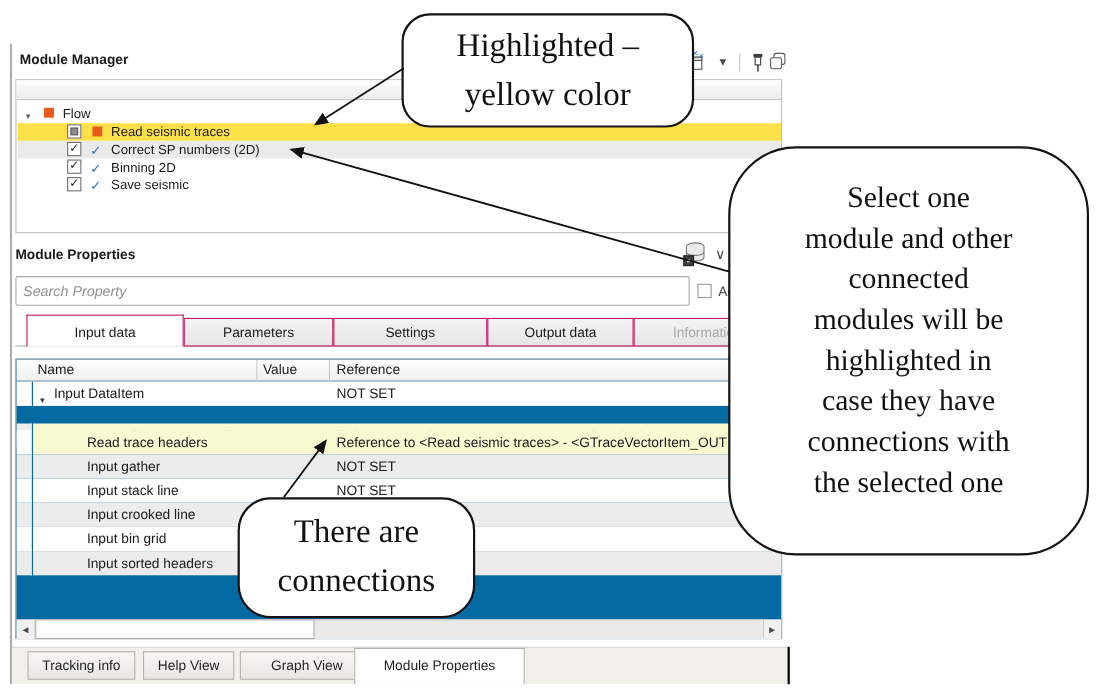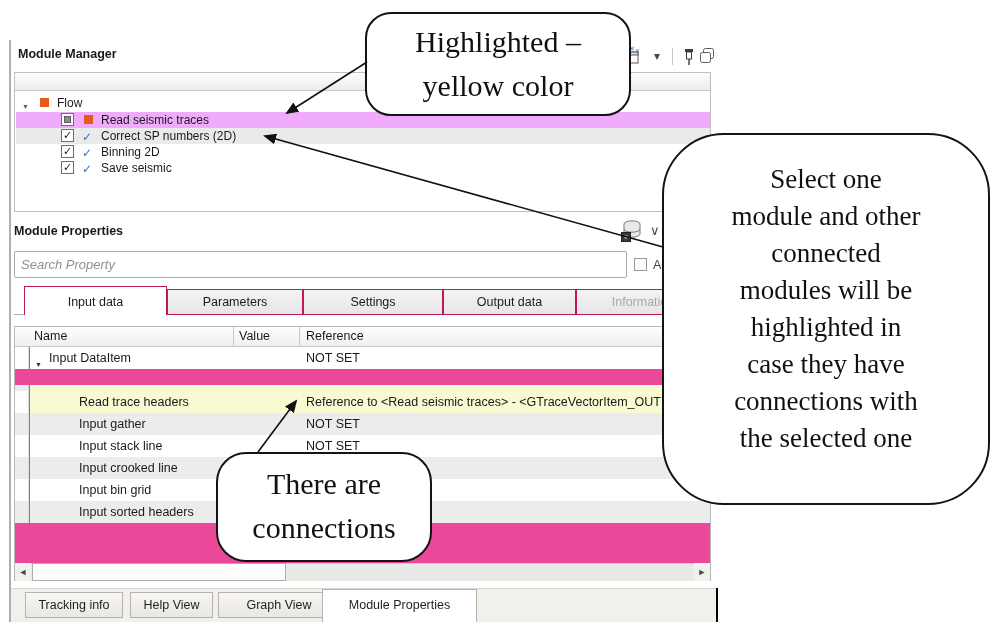--- a/index.html
+++ b/index.html
@@ -22,39 +22,39 @@
   #mm-tree-header { position:absolute; left:0; top:0; width:695px; height:18px;
       background:linear-gradient(#fdfdfd,#ececea); border-bottom:1px solid #c9c9c9; }
   .tree-row { position:absolute; left:1px; width:694px; height:16px; line-height:16px; }
   .tree-row .lbl { position:absolute; top:0; font-size:12px; color:#1a1a1a; white-space:nowrap; }
   .branch { position:absolute; font-size:7px; color:#606060; top:4px; }
   .sq-orange { position:absolute; width:9px; height:9px; top:3px; background:#e8591c; }
   .chk { position:absolute; width:13px; height:13px; top:1px; background:#fff; border:1px solid #6e6e6e;
          font-size:11px; line-height:11px; text-align:center; color:#1a1a1a; font-weight:bold; }
   .chk .tri { position:absolute; left:2px; top:2px; width:7px; height:7px; background:#8c8c8c; border:1px solid #5f5f5f; }
   .blue-check { position:absolute; top:1px; color:#2e74b5; font-weight:bold; font-size:12px; }
-  .row-yellow { background:#f0abfc; }
+  .row-yellow { background:#fde047; }
   .row-gray { background:#eaeaea; }
 
   
   #mp-title { left:14px; top:224px; }
   #mp-search { left:14px; top:251px; width:613px; height:27px; border:1px solid #ababab; border-radius:2px;
       background:#fff; font-family:"Liberation Sans",sans-serif; font-style:italic; font-size:13px;
       color:#333; padding:0 6px; }
   #mp-search::placeholder { color:#8f8f8f; font-style:italic; }
   #adv-box { left:634px; top:258px; width:13px; height:13px; border:1px solid #9a9a9a; background:#fbfbfb; }
   #adv-label { left:653px; top:258px; color:#3f3f3f; }
 
   .ptab { position:absolute; top:289px; height:26px; line-height:24px; text-align:center;
       background:linear-gradient(#f3f3f3,#e6e6e6); border:1px solid #be185d; font-size:12.5px; color:#1a1a1a; }
   .ptab.active { top:286px; height:29px; line-height:30px; background:#fff; border-bottom:none; z-index:2; }
   .ptab.disabled { color:#a8a8a8; }
   #ptab-base { left:14px; top:314px; width:697px; height:1px; background:#acacac; }
 
-  #prop-table { left:14px; top:326px; width:697px; height:255px; background:#ec4899; border:1px solid #b9b9b9; overflow:hidden; }
+  #prop-table { left:14px; top:326px; width:697px; height:255px; background:#0369a1; border:1px solid #b9b9b9; overflow:hidden; }
   #pt-header { position:absolute; left:0; top:0; width:695px; height:20px;
       background:linear-gradient(#fefefe,#efefed); border-bottom:1px solid #c8c8c8; }
   .col-sep { position:absolute; top:0; width:1px; height:20px; background:#c8c8c8; }
   .hdr-lbl { position:absolute; top:2px; font-size:12.5px; color:#1a1a1a; }
   .trow { position:absolute; left:0; width:695px; height:22px; line-height:22px; }
   .trow .gutter { position:absolute; left:0; top:0; width:14px; height:22px; border-right:1px solid #dcdcdc; }
   .trow .content { position:absolute; left:15px; top:0; width:680px; height:22px; }
   .trow .nm { position:absolute; top:0; font-size:12.5px; color:#1a1a1a; white-space:nowrap; }
   .trow .ref { position:absolute; left:276px; top:0; font-size:12.5px; color:#1a1a1a; white-space:nowrap; }
   .g-white { background:#fff; } .g-gray { background:#ececec; }

